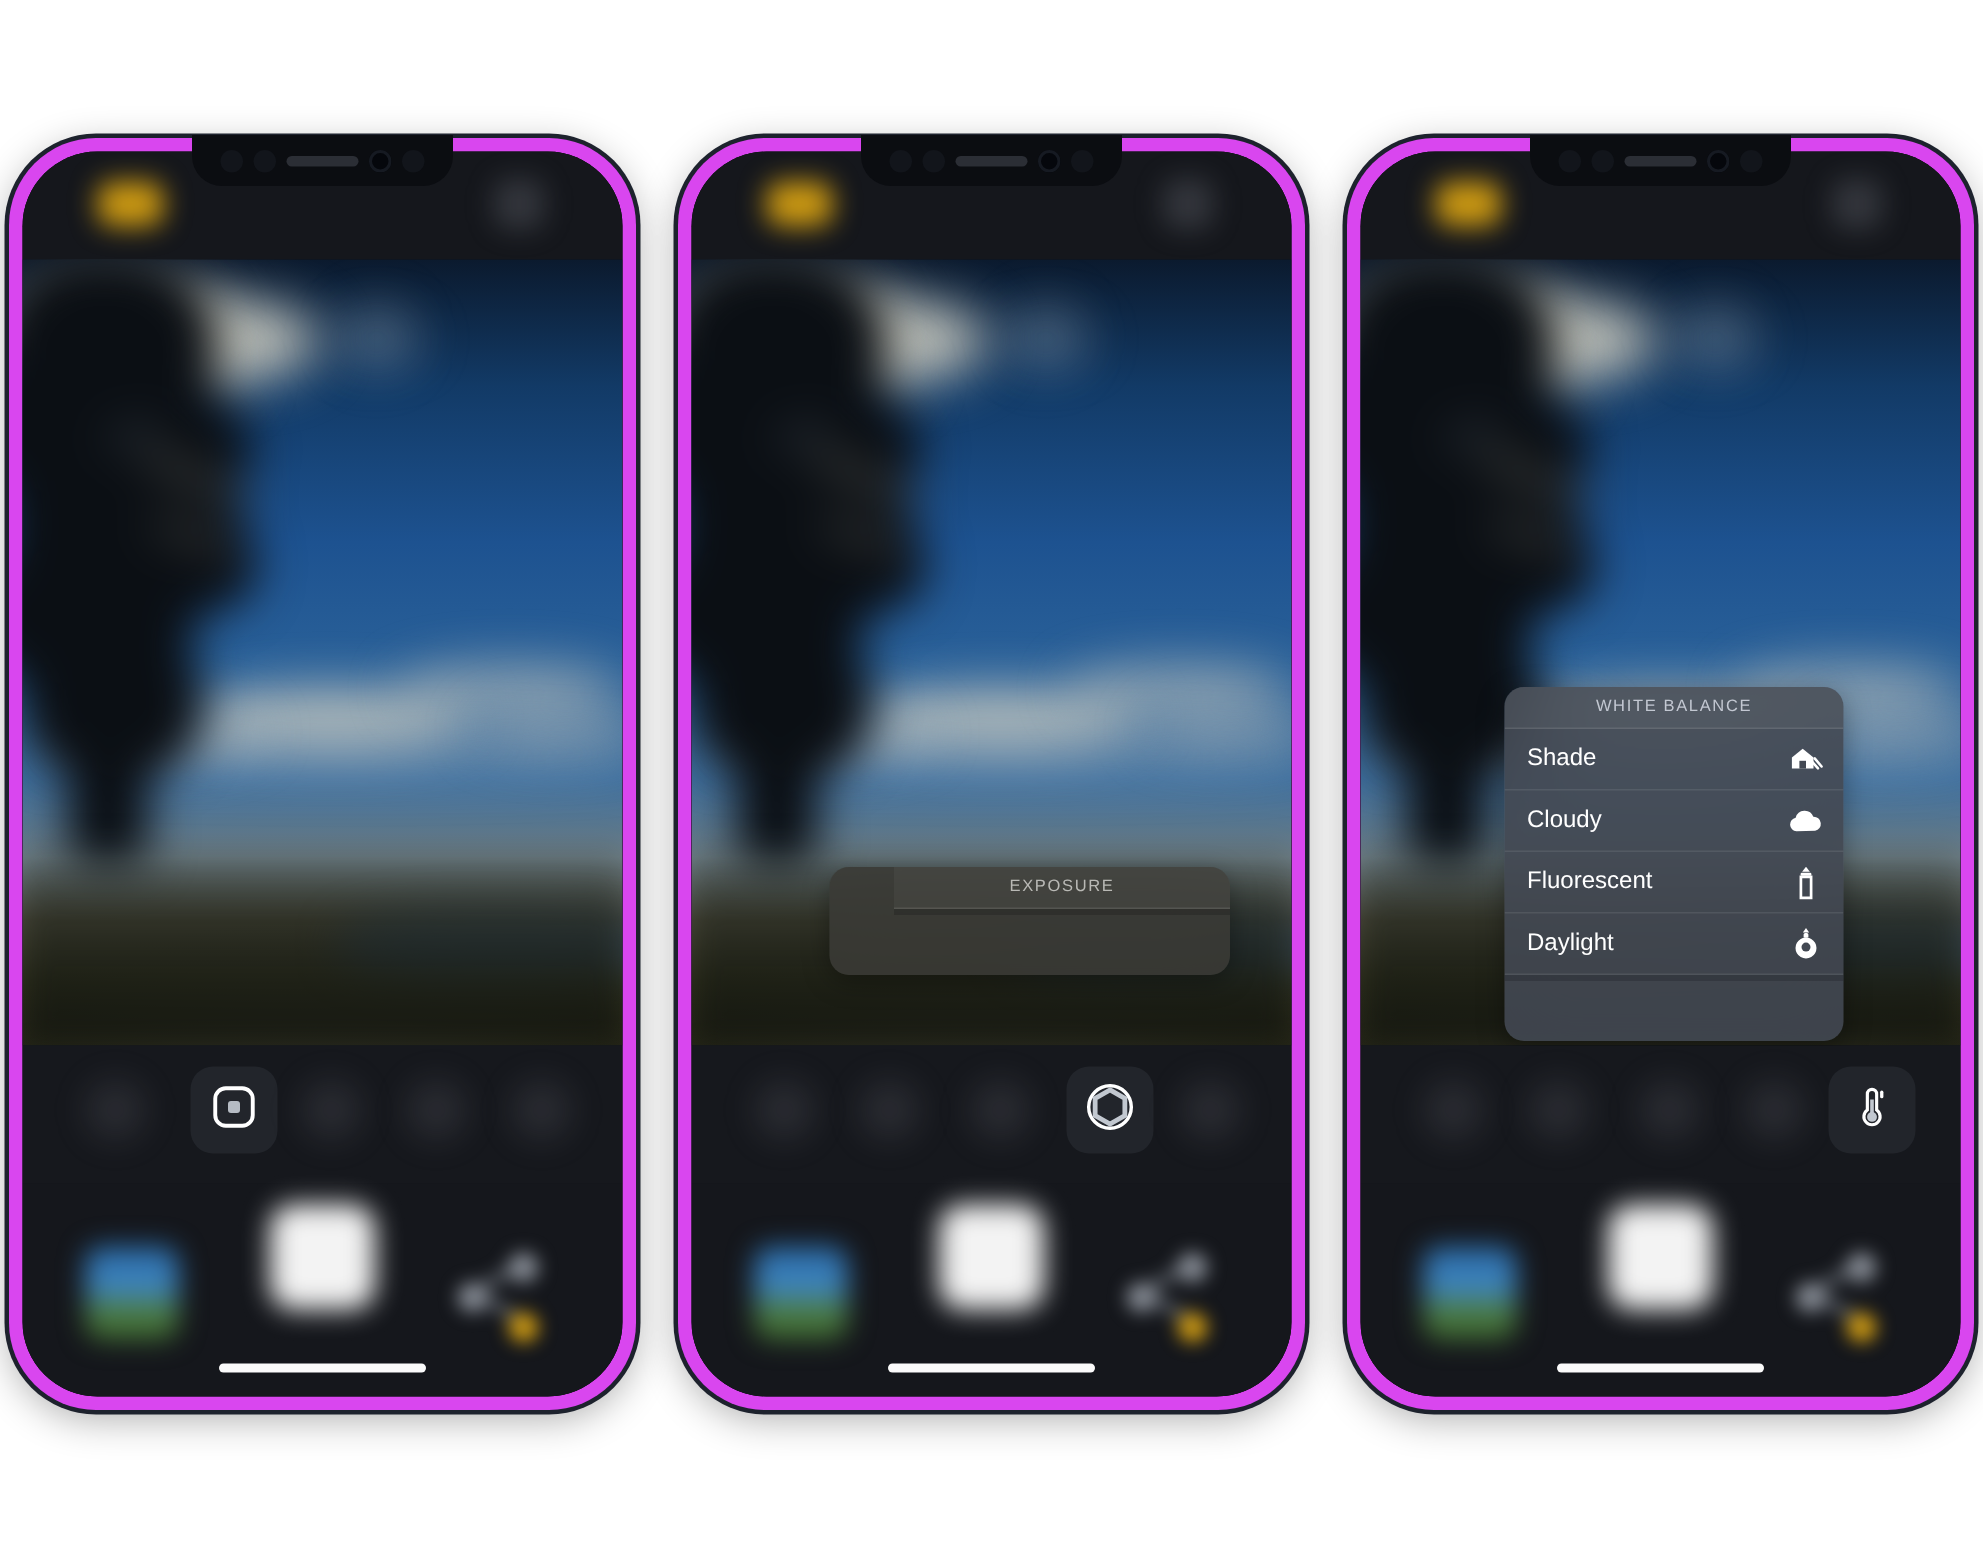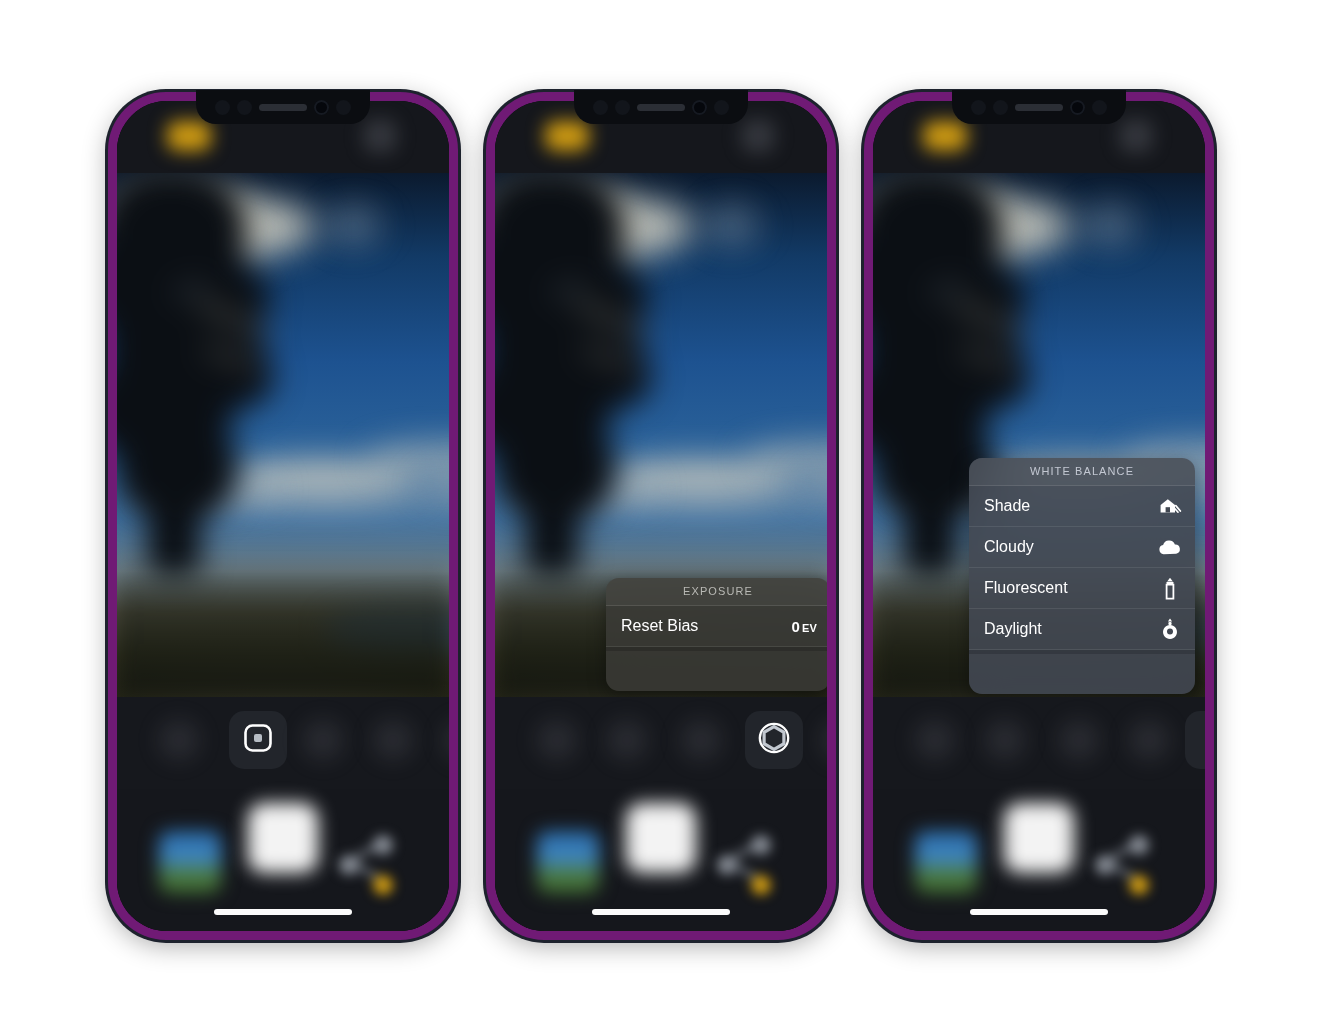--- a/index.html
+++ b/index.html
@@ -9,23 +9,23 @@
     font-family:"Liberation Sans", sans-serif;
     overflow:hidden;
     position:relative;
   }
 
   .stage{position:absolute;inset:0;display:flex;align-items:center;justify-content:center;gap:28px;}
 
   
   .phone{
     position:relative;
-    width:350px;height:848px;
+    width:418px;height:848px;
     border-radius:58px;
-    background:#701a75;
+    background:#d946ef;
     box-shadow:0 0 0 3px #1d222d, 0 6px 26px rgba(0,0,0,.32);
     flex:0 0 auto;
   }
   .phone-inner{
     position:absolute;left:9px;top:9px;right:9px;bottom:9px;
     border-radius:50px;
     overflow:hidden;
     background:#0e0f12;
   }
 
@@ -165,21 +165,21 @@
   .row:last-child{border-bottom:none;}
   .row.gap{border-top:4px solid rgba(0,0,0,.16);}
   .row-label{flex:1;color:#ffffff;font-size:16px;}
   .row-val{color:#ffffff;font-size:15px;font-weight:bold;letter-spacing:.2px;}
   .row-val .ev{font-size:11px;margin-left:2px;}
   .row-ic{width:24px;height:24px;display:flex;align-items:center;justify-content:center;color:#fff;}
   .row-ic svg{display:block;}
 
   
   #menu-focus{left:112px;top:411px;}
-  #menu-exposure{left:111px;top:405px;}
+  #menu-exposure{left:92px;top:405px;padding-left:43px;}
   #menu-wb{left:96px;top:285px;width:226px;}
 </style>
 </head>
 <body>
 
 <div class="stage">
 
   <div class="phone">
     <div class="phone-inner">
       <div class="screen">
@@ -292,24 +292,20 @@
             <div class="twig w1"></div>
               <div class="twig w2"></div>
               <div class="twig w3"></div>
           </div>
           <div class="ground-dark"></div>
 
           <div class="menu" id="menu-exposure">
             <div class="menu-title">EXPOSURE</div>
 
 
-            <div class="row">
-              <span class="row-label">Reset Bias</span>
-              <span class="row-val"><span>0</span><span class="ev">EV</span></span>
-            </div>
 
             <div class="row gap">
               
               
             </div>
           </div>
         </div>
 
         <div class="toolbar">
           <div class="tb-slot tb-blur" style="left:42px;"></div>

